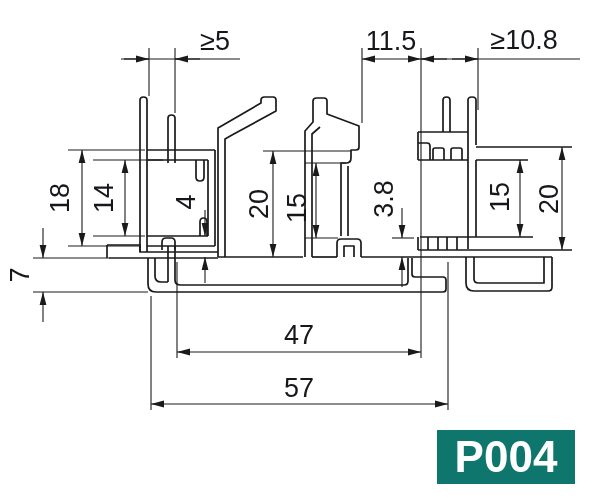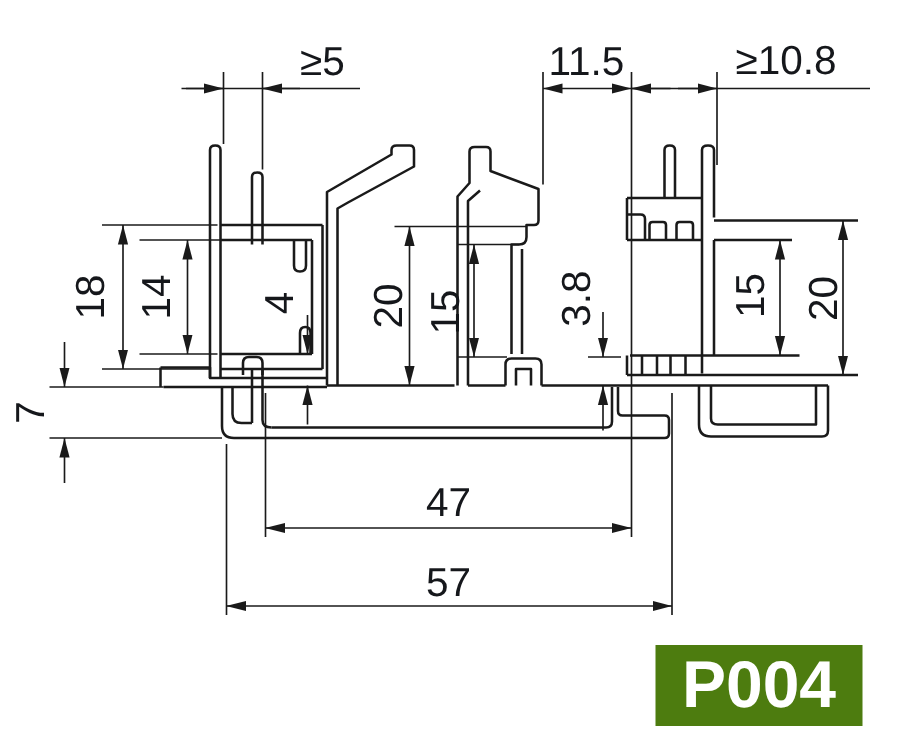--- a/index.html
+++ b/index.html
@@ -3,21 +3,21 @@
 <meta charset="utf-8">
 <style>
   html,body{margin:0;padding:0;background:#ffffff;}
   .stage{position:relative;width:600px;height:500px;background:#ffffff;overflow:hidden;
          font-family:"Liberation Sans",sans-serif;}
   svg{position:absolute;left:0;top:0;}
   .prof{stroke:#1a1a1a;stroke-width:1.7;fill:none;stroke-linejoin:round;stroke-linecap:butt;}
   .dim,.ext{stroke:#1a1a1a;stroke-width:1.1;fill:none;stroke-linecap:butt;}
   .lbl{fill:#15171b;font-size:27px;font-family:"Liberation Sans",sans-serif;}
   .badge{position:absolute;left:437px;top:430px;width:138px;height:54px;
-         background:#4d7c0f;color:#ffffff;display:flex;align-items:center;justify-content:center;
+         background:#0f766e;color:#ffffff;display:flex;align-items:center;justify-content:center;
          font-weight:bold;font-size:44px;letter-spacing:0px;font-family:"Liberation Sans",sans-serif;}
 </style>
 </head>
 <body>
 
 <div class="stage">
   <svg width="600" height="500" viewBox="0 0 600 500" aria-label="profile cross-section">
     <defs>
       <marker id="arr" viewBox="0 0 13 8" refX="13" refY="4" markerWidth="13" markerHeight="8" markerUnits="userSpaceOnUse" orient="auto-start-reverse">
         <path d="M13,4 L0,0.6 L0,7.4 Z" fill="#1a1a1a"></path>

